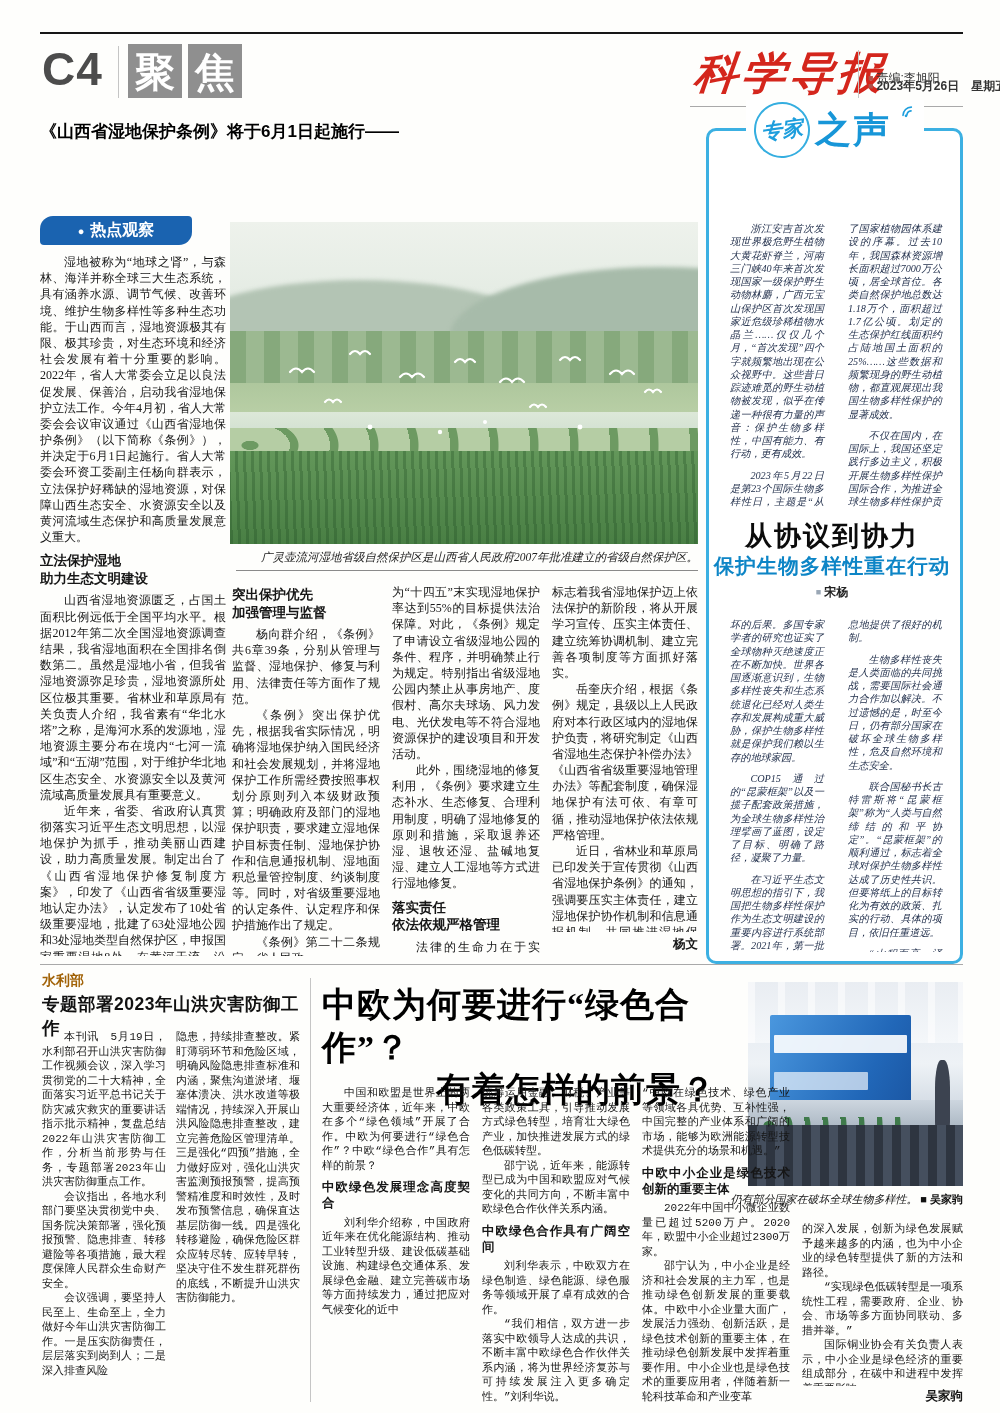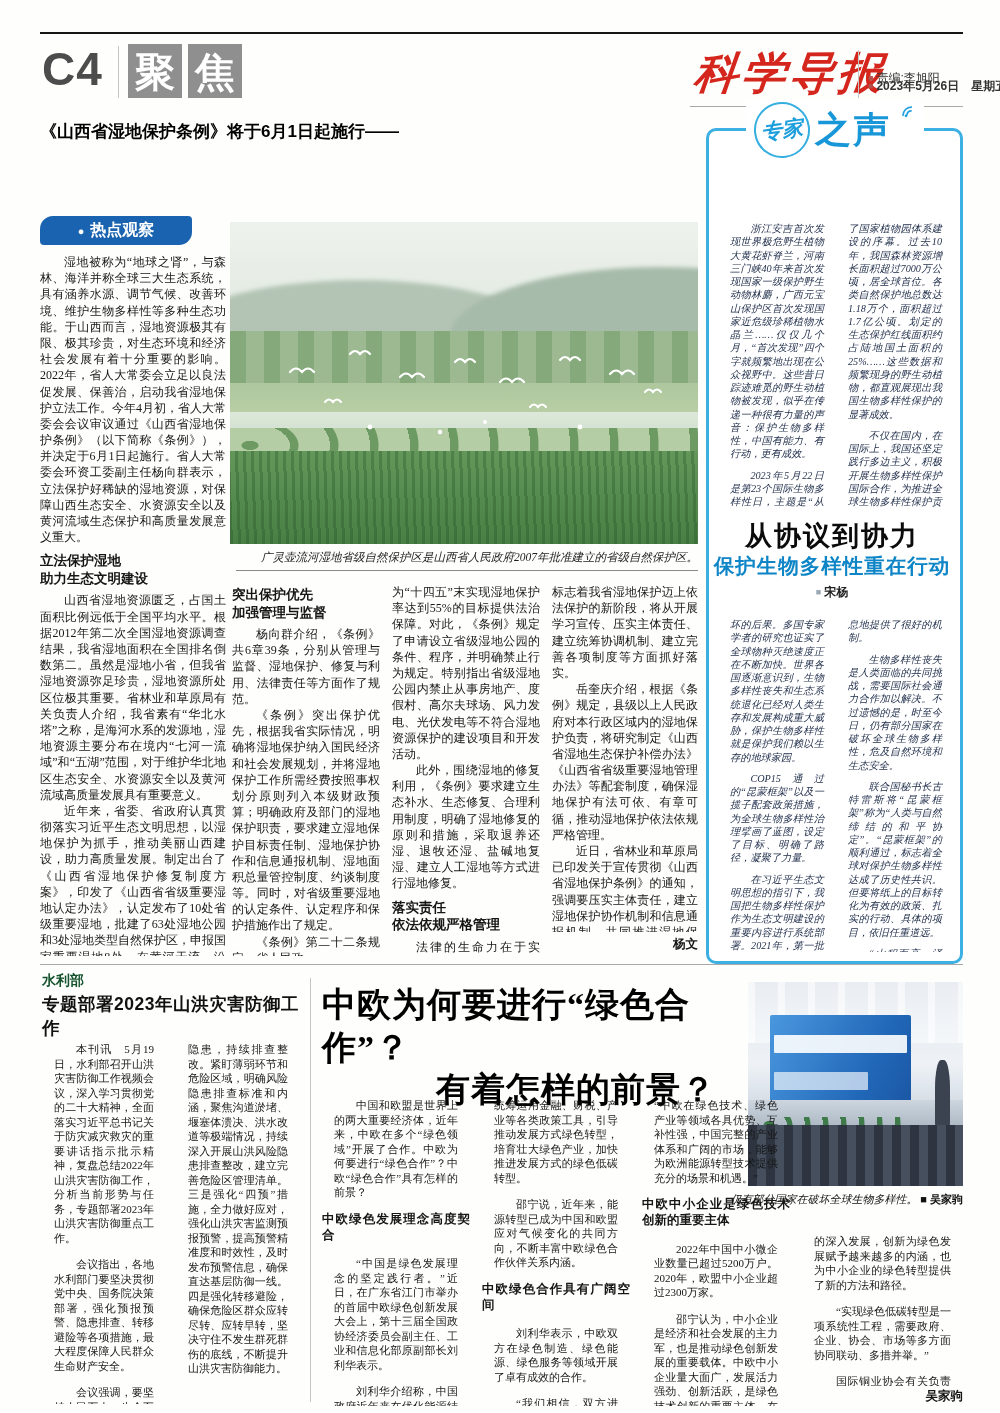--- a/index.html
+++ b/index.html
@@ -53,24 +53,24 @@
   .sbcircle{width:52px;height:52px;border:2px solid #35aee0;border-radius:50%;display:flex;align-items:center;
             justify-content:center;font-style:italic;font-weight:700;font-size:21px;color:#1d9edd;transform:rotate(-8deg);}
   .sbbold{font-family:"Liberation Sans",sans-serif;font-weight:900;font-size:36px;color:#1796d8;letter-spacing:2px;}
   .sbtext{font-size:10.2px;line-height:1.3;text-align:justify;overflow:hidden;color:#24324e;font-style:italic;}
   .sbtext p{margin:8px;text-indent:2em;}
   .sbhead1{font-family:"Liberation Sans",sans-serif;font-weight:900;font-size:27px;color:#0b0b0b;text-align:center;letter-spacing:2px;}
   .sbhead2{font-family:"Liberation Sans",sans-serif;font-weight:900;font-size:20.5px;color:#0d85c6;text-align:center;letter-spacing:1px;}
   .sbbyl{font-family:"Liberation Sans",sans-serif;font-size:12px;font-weight:700;text-align:center;color:#222;}
   .sbbyl .sq{color:#9aa7b5;font-size:9px;margin-right:3px;vertical-align:1px;}
   
-  .wkicker{font-family:"Liberation Sans",sans-serif;font-weight:700;font-size:14px;color:#14532d;}
+  .wkicker{font-family:"Liberation Sans",sans-serif;font-weight:700;font-size:14px;color:#a16207;}
   .whead{font-family:"Liberation Sans",sans-serif;font-weight:800;font-size:17.5px;color:#111;letter-spacing:.5px;}
   .bcol{font-size:11px;line-height:1.32;text-align:justify;overflow:hidden;}
-  .bcol p{margin:12px;text-indent:2em;}
+  .bcol p{margin:0;text-indent:2em;font-family:Liberation Mono, monospace;}
   .ehead{font-weight:900;font-size:34px;letter-spacing:1px;color:#000;line-height:1.25;
          font-family:"Liberation Serif","DejaVu Serif",serif;}
   .ehead .l2{display:block;text-align:right;padding-right:26px;}
   .esub{font-family:Liberation Mono, monospace;font-weight:700;font-size:12.5px;margin:7px 0 3px;text-indent:0;line-height:1.3;}
   .ecap{font-size:11px;font-style:italic;text-align:right;color:#111;}
   .ecap b{font-style:normal;font-family:"Liberation Sans",sans-serif;}
   
   .cphoto{overflow:hidden;background:linear-gradient(#dfe6ee,#eef2f6 40%,#c8d2dd 70%,#8d99a8);}
   .cp-ceil{position:absolute;left:0;top:0;right:0;height:30%;
            background:repeating-linear-gradient(90deg,rgba(255,255,255,.55) 0 7px,rgba(0,0,0,0) 7px 30px),linear-gradient(#e9edf2,#f4f7fa);}
@@ -264,21 +264,20 @@
   <div class="abs ecap" style="left:650px;top:1192px;width:313px;">
     <span>仍有部分国家在破坏全球生物多样性。</span> <b>■ </b><b>吴家驹</b>
   </div>
 
   <div class="abs bcol" style="left:322px;top:1086px;width:148px;height:320px;">
     <div>
         <p>中国和欧盟是世界上的两大重要经济体，近年来，中欧在多个“绿色领域”开展了合作。中欧为何要进行“绿色合作”？中欧“绿色合作”具有怎样的前景？</p>
       </div>
     <div class="esub">中欧绿色发展理念高度契合</div>
     <div>
-        <p>“中国是绿色发展理念的坚定践行者。”近日，在广东省江门市举办的首届中欧绿色创新发展大会上，第十三届全国政协经济委员会副主任、工业和信息化部原副部长刘利华表示。</p>
         <p>刘利华介绍称，中国政府近年来在优化能源结构、推动工业转型升级、建设低碳基础设施、构建绿色交通体系、发展绿色金融、建立完善碳市场等方面持续发力，通过把应对气候变化的近中</p>
       </div>
   </div>
   <div class="abs bcol" style="left:482px;top:1086px;width:148px;height:320px;">
     <div class="ff">
         <p>统筹运用金融、财税、产业等各类政策工具，引导推动发展方式绿色转型，培育壮大绿色产业，加快推进发展方式的绿色低碳转型。</p>
         <p>邵宁说，近年来，能源转型已成为中国和欧盟应对气候变化的共同方向，不断丰富中欧绿色合作伙伴关系内涵。</p>
       </div>
     <div class="esub">中欧绿色合作具有广阔空间</div>
     <div>

